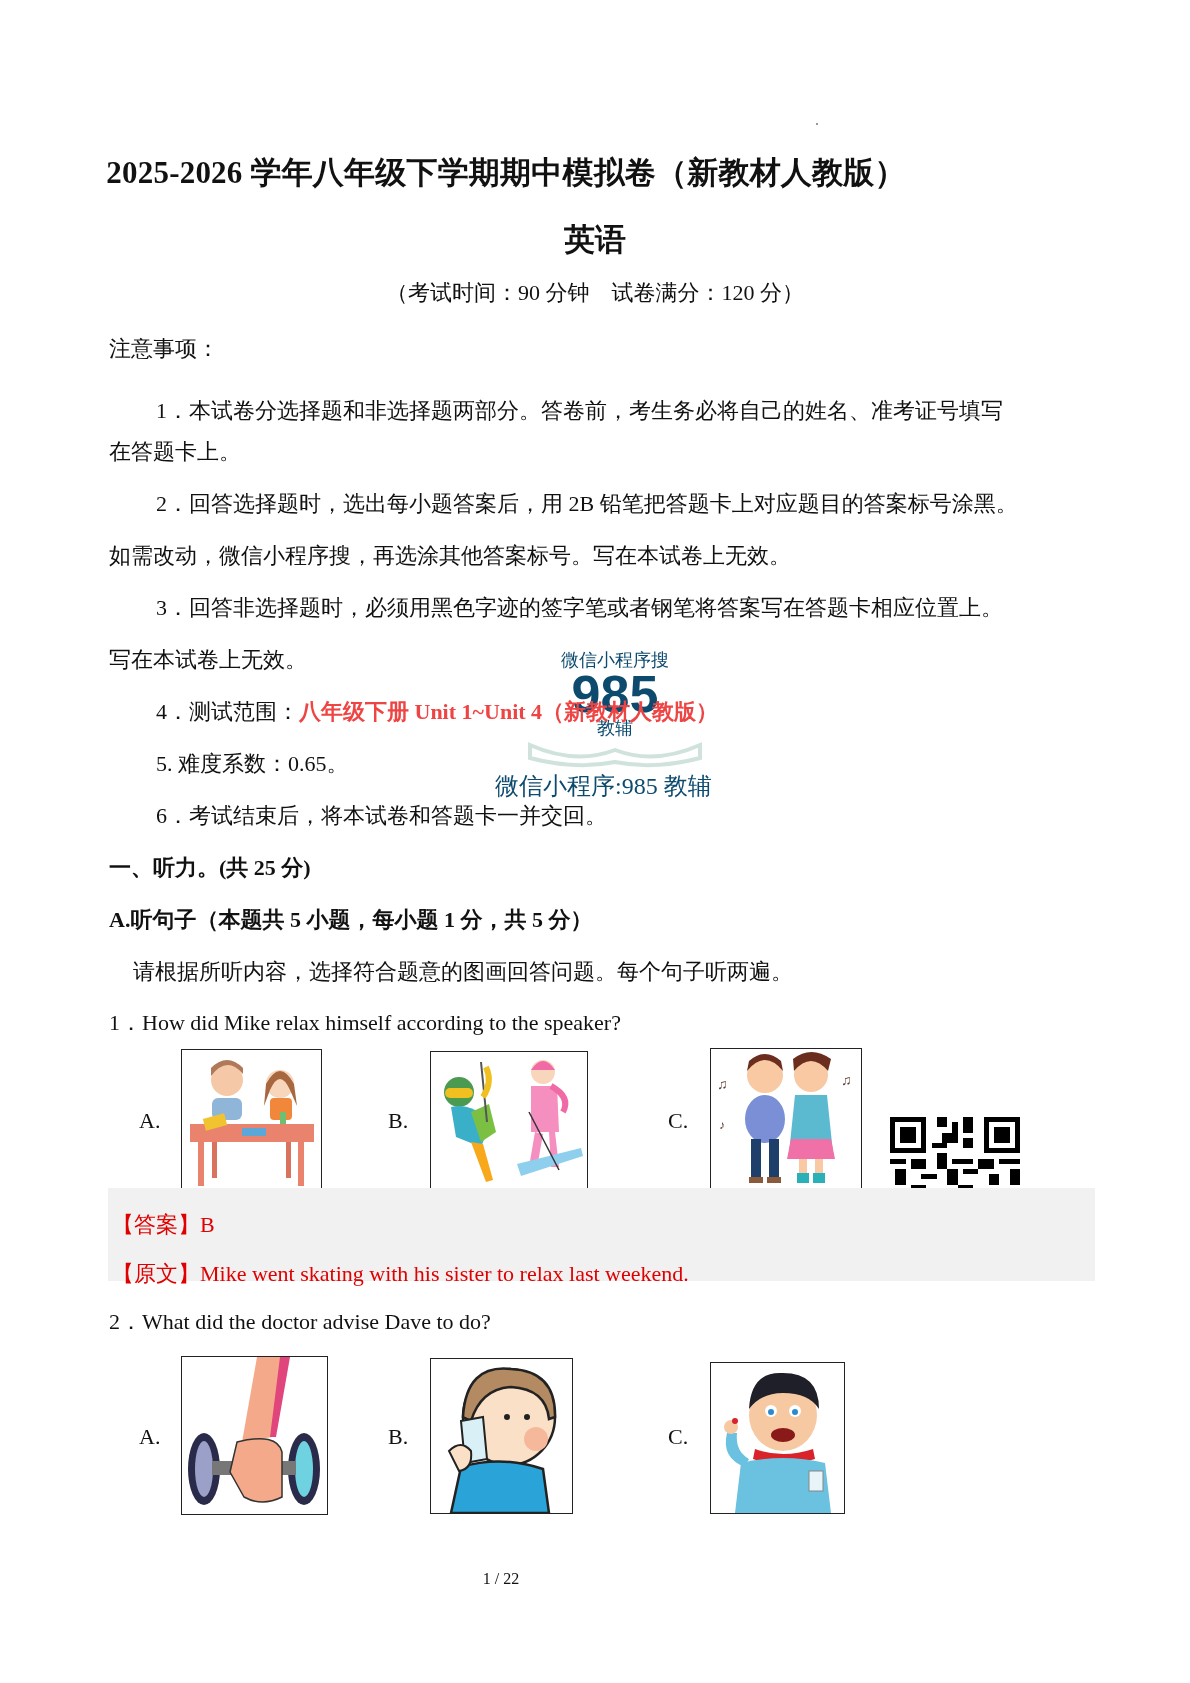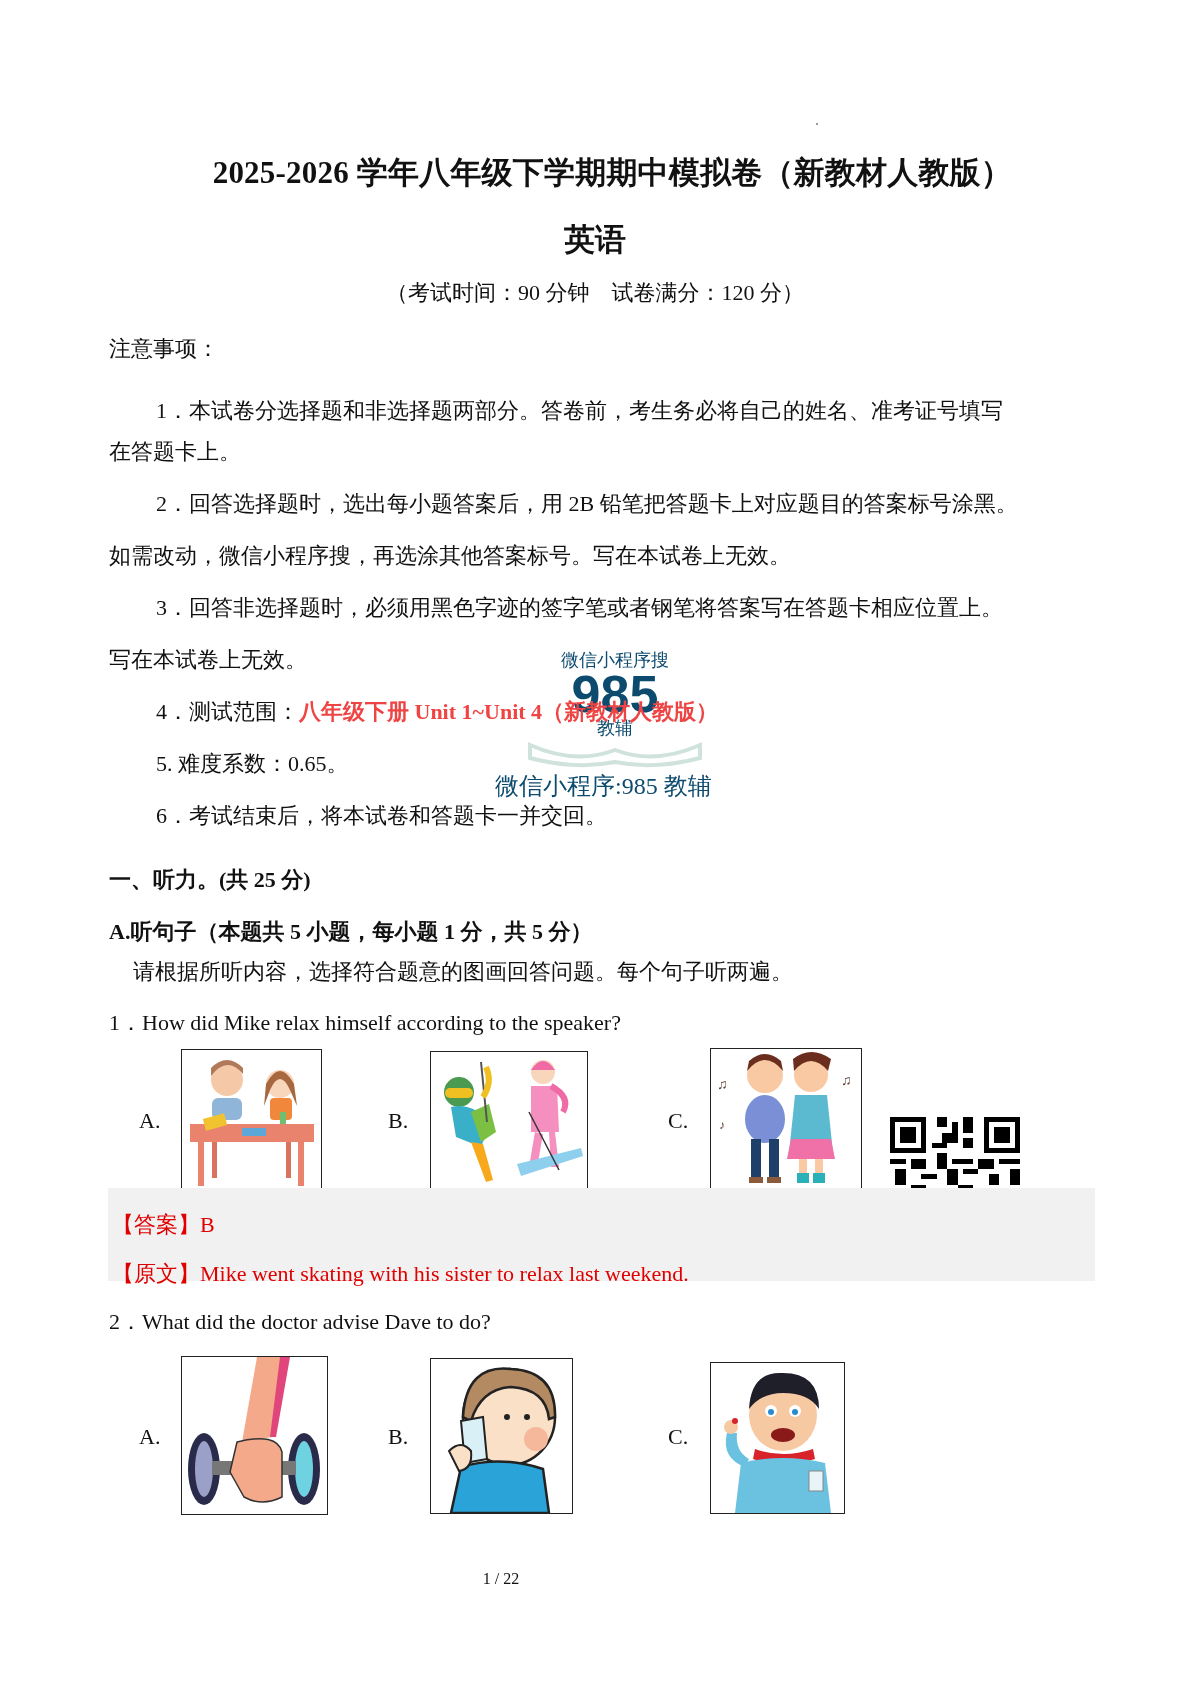--- a/index.html
+++ b/index.html
@@ -1,25 +1,25 @@
 <!DOCTYPE html>
 <html><head>
 <meta charset="utf-8">
 <style>
   html, body { margin: 0; padding: 0; background: #ffffff; }
   body { width: 1190px; height: 1683px; position: relative; overflow: hidden;
          font-family: "Liberation Serif", "DejaVu Serif", serif; color: #111; }
   .abs { position: absolute; white-space: nowrap; }
-  .title { left: 0; width: 1012px; text-align: right; top: 152px; font-size: 31px; font-weight: bold; letter-spacing: 0.2px; }
+  .title { left: 0; width: 1012px; text-align: center; top: 152px; font-size: 31px; font-weight: bold; letter-spacing: 0.2px; }
   .subject { left: 0; width: 1190px; text-align: center; top: 219px; font-size: 31px; font-weight: bold; }
   .examinfo { left: 0; width: 1190px; text-align: center; top: 278px; font-size: 22px; }
   .line { font-size: 22px; left: 109px; }
   .indent { left: 156px; }
   .red { color: #ef4444; font-weight: bold; }
-  .section { font-size: 22px; font-weight: bold; left: 109px; margin-top: 12px; }
+  .section { font-size: 22px; font-weight: bold; left: 109px; }
   .q { font-size: 22px; left: 109px; }
   .opt { font-size: 22px; }
   .imgbox { position: absolute; border: 1.5px solid #222; background: #fff; overflow: hidden; }
   .answer-box { position: absolute; left: 108px; top: 1188px; width: 987px; height: 93px; background: #f1f1f1; }
   .ans { position: absolute; font-size: 22px; color: #e00000; left: 112px; }
   .qr { position: absolute; left: 890px; top: 1117px; width: 130px; height: 130px; background: #fff; }
   .watermark { position: absolute; color: #0c4a6e; text-align: center; }
   .pagenum { left: 0; width: 1002px; text-align: center; top: 1570px; font-size: 16px; }
   .dot { position: absolute; left: 816px; top: 123px; width: 2px; height: 2px; background: #999; }
 </style>

